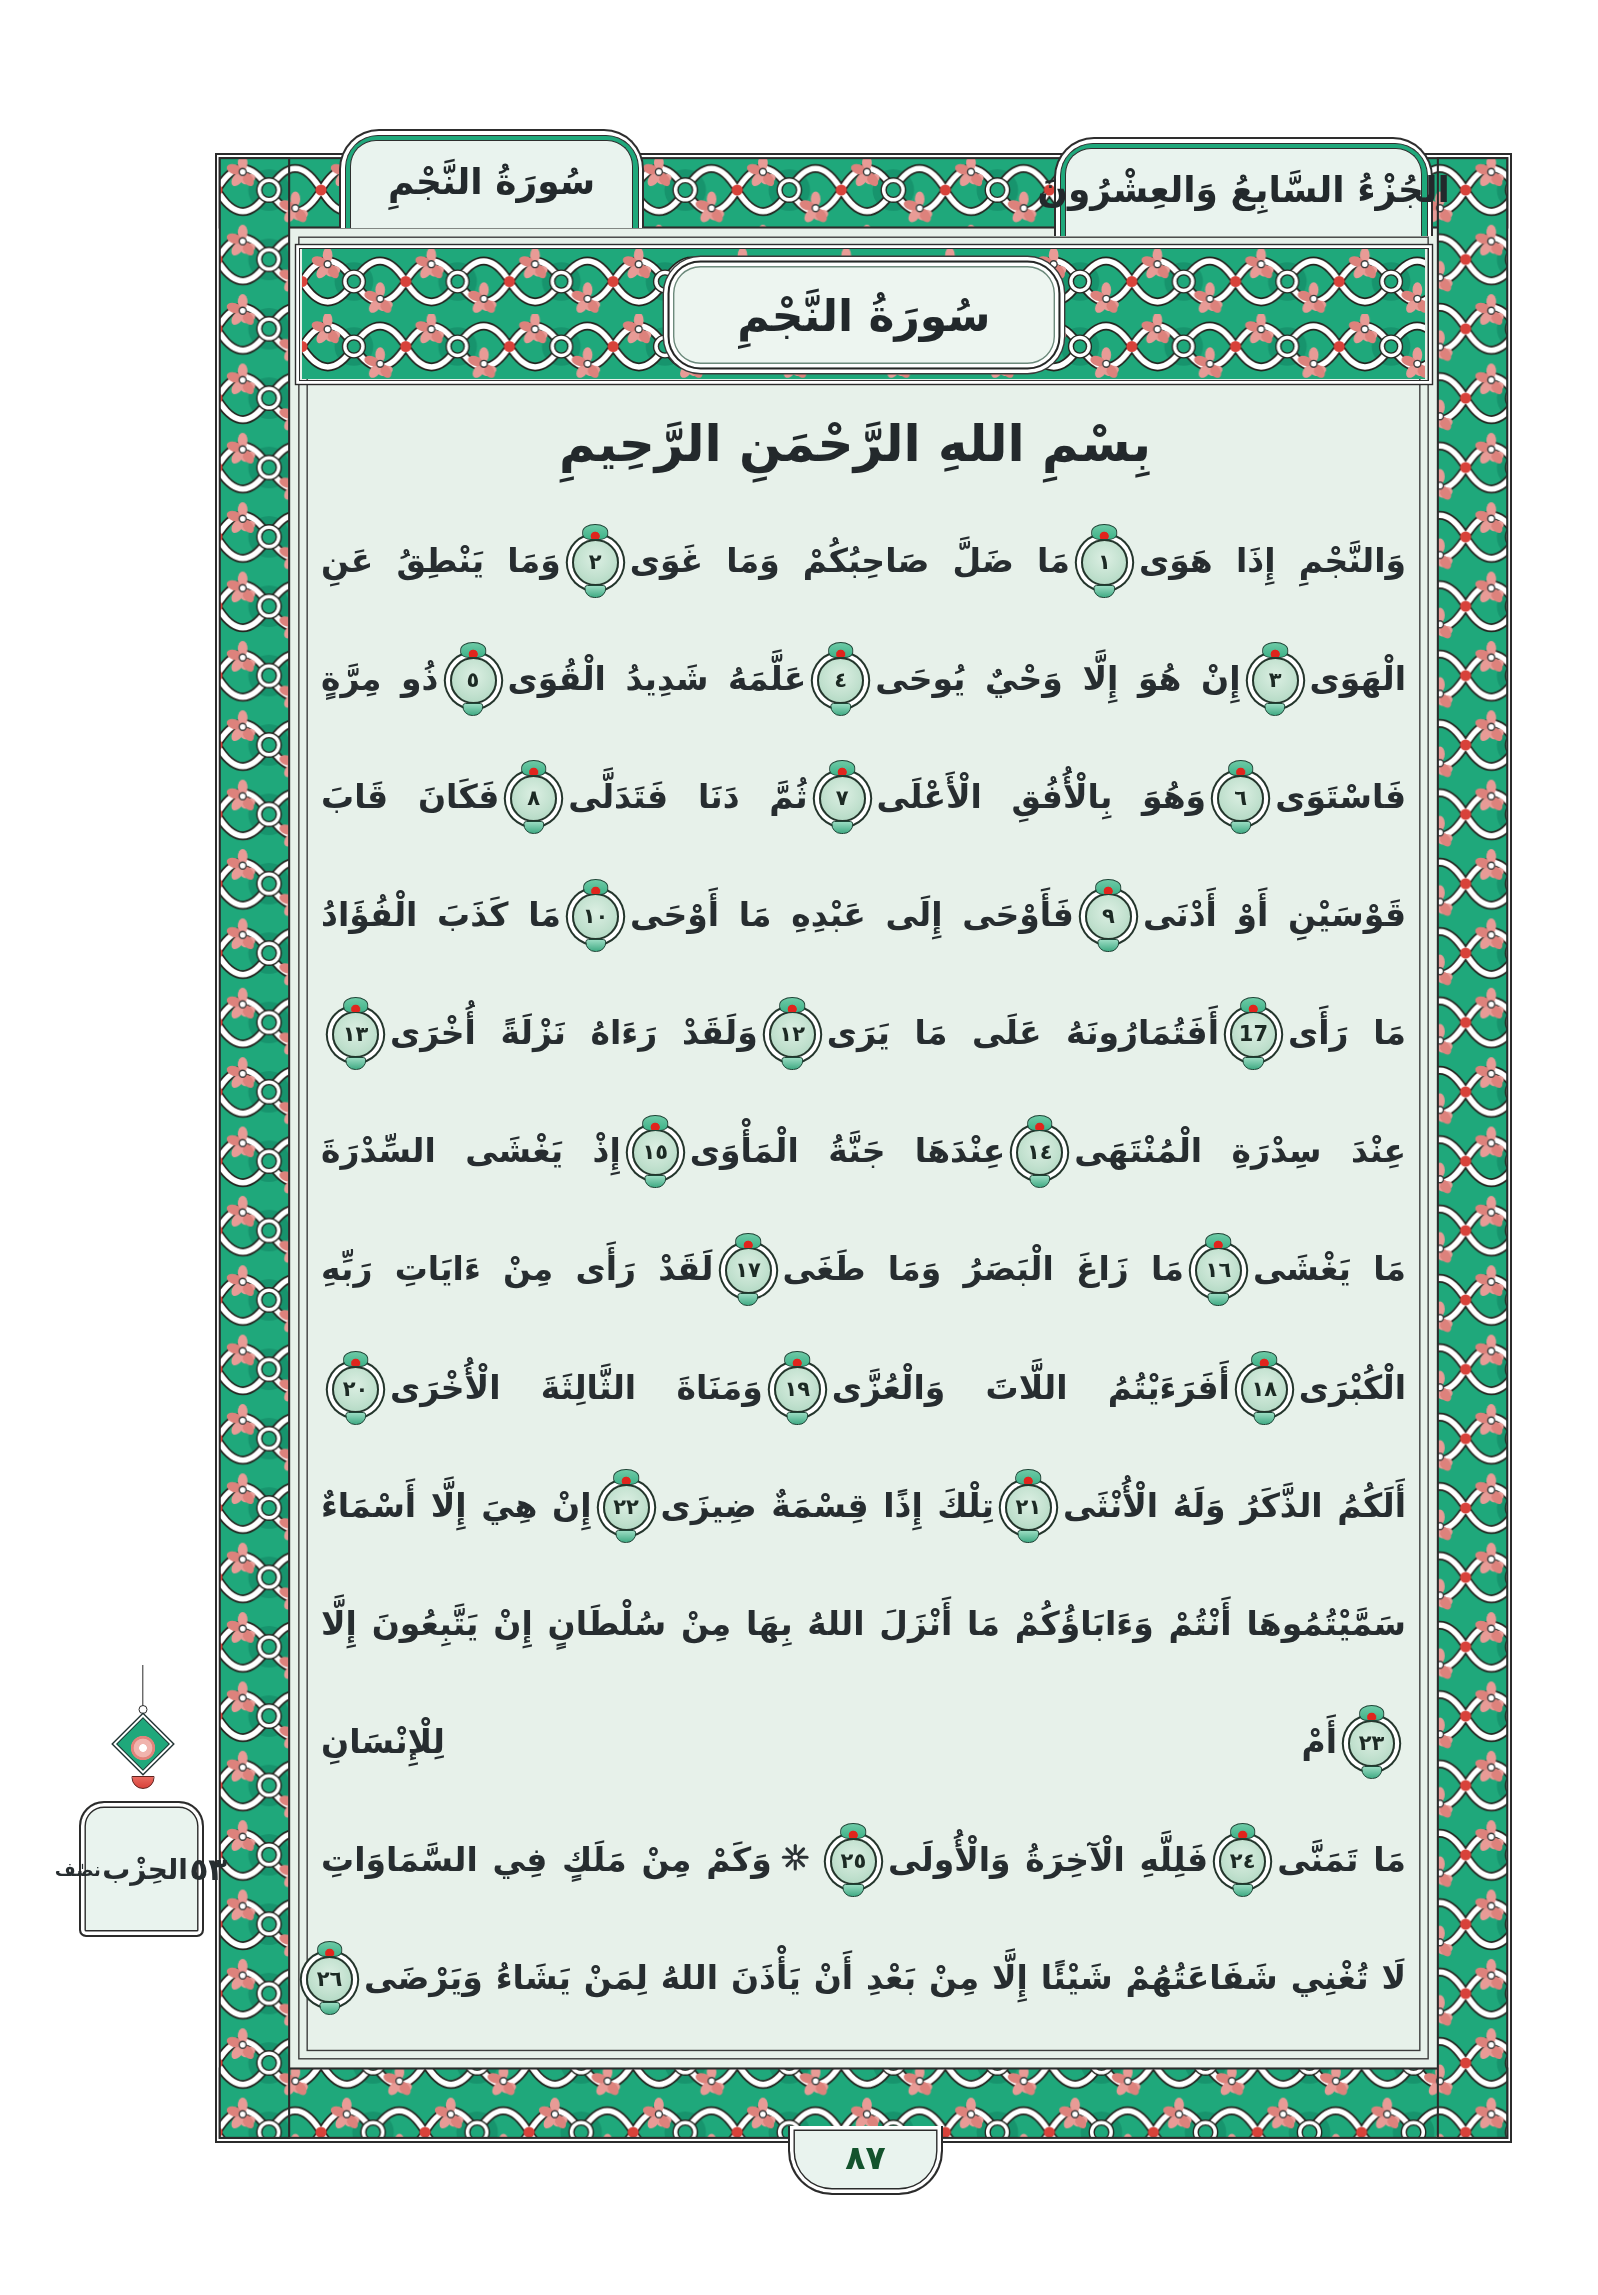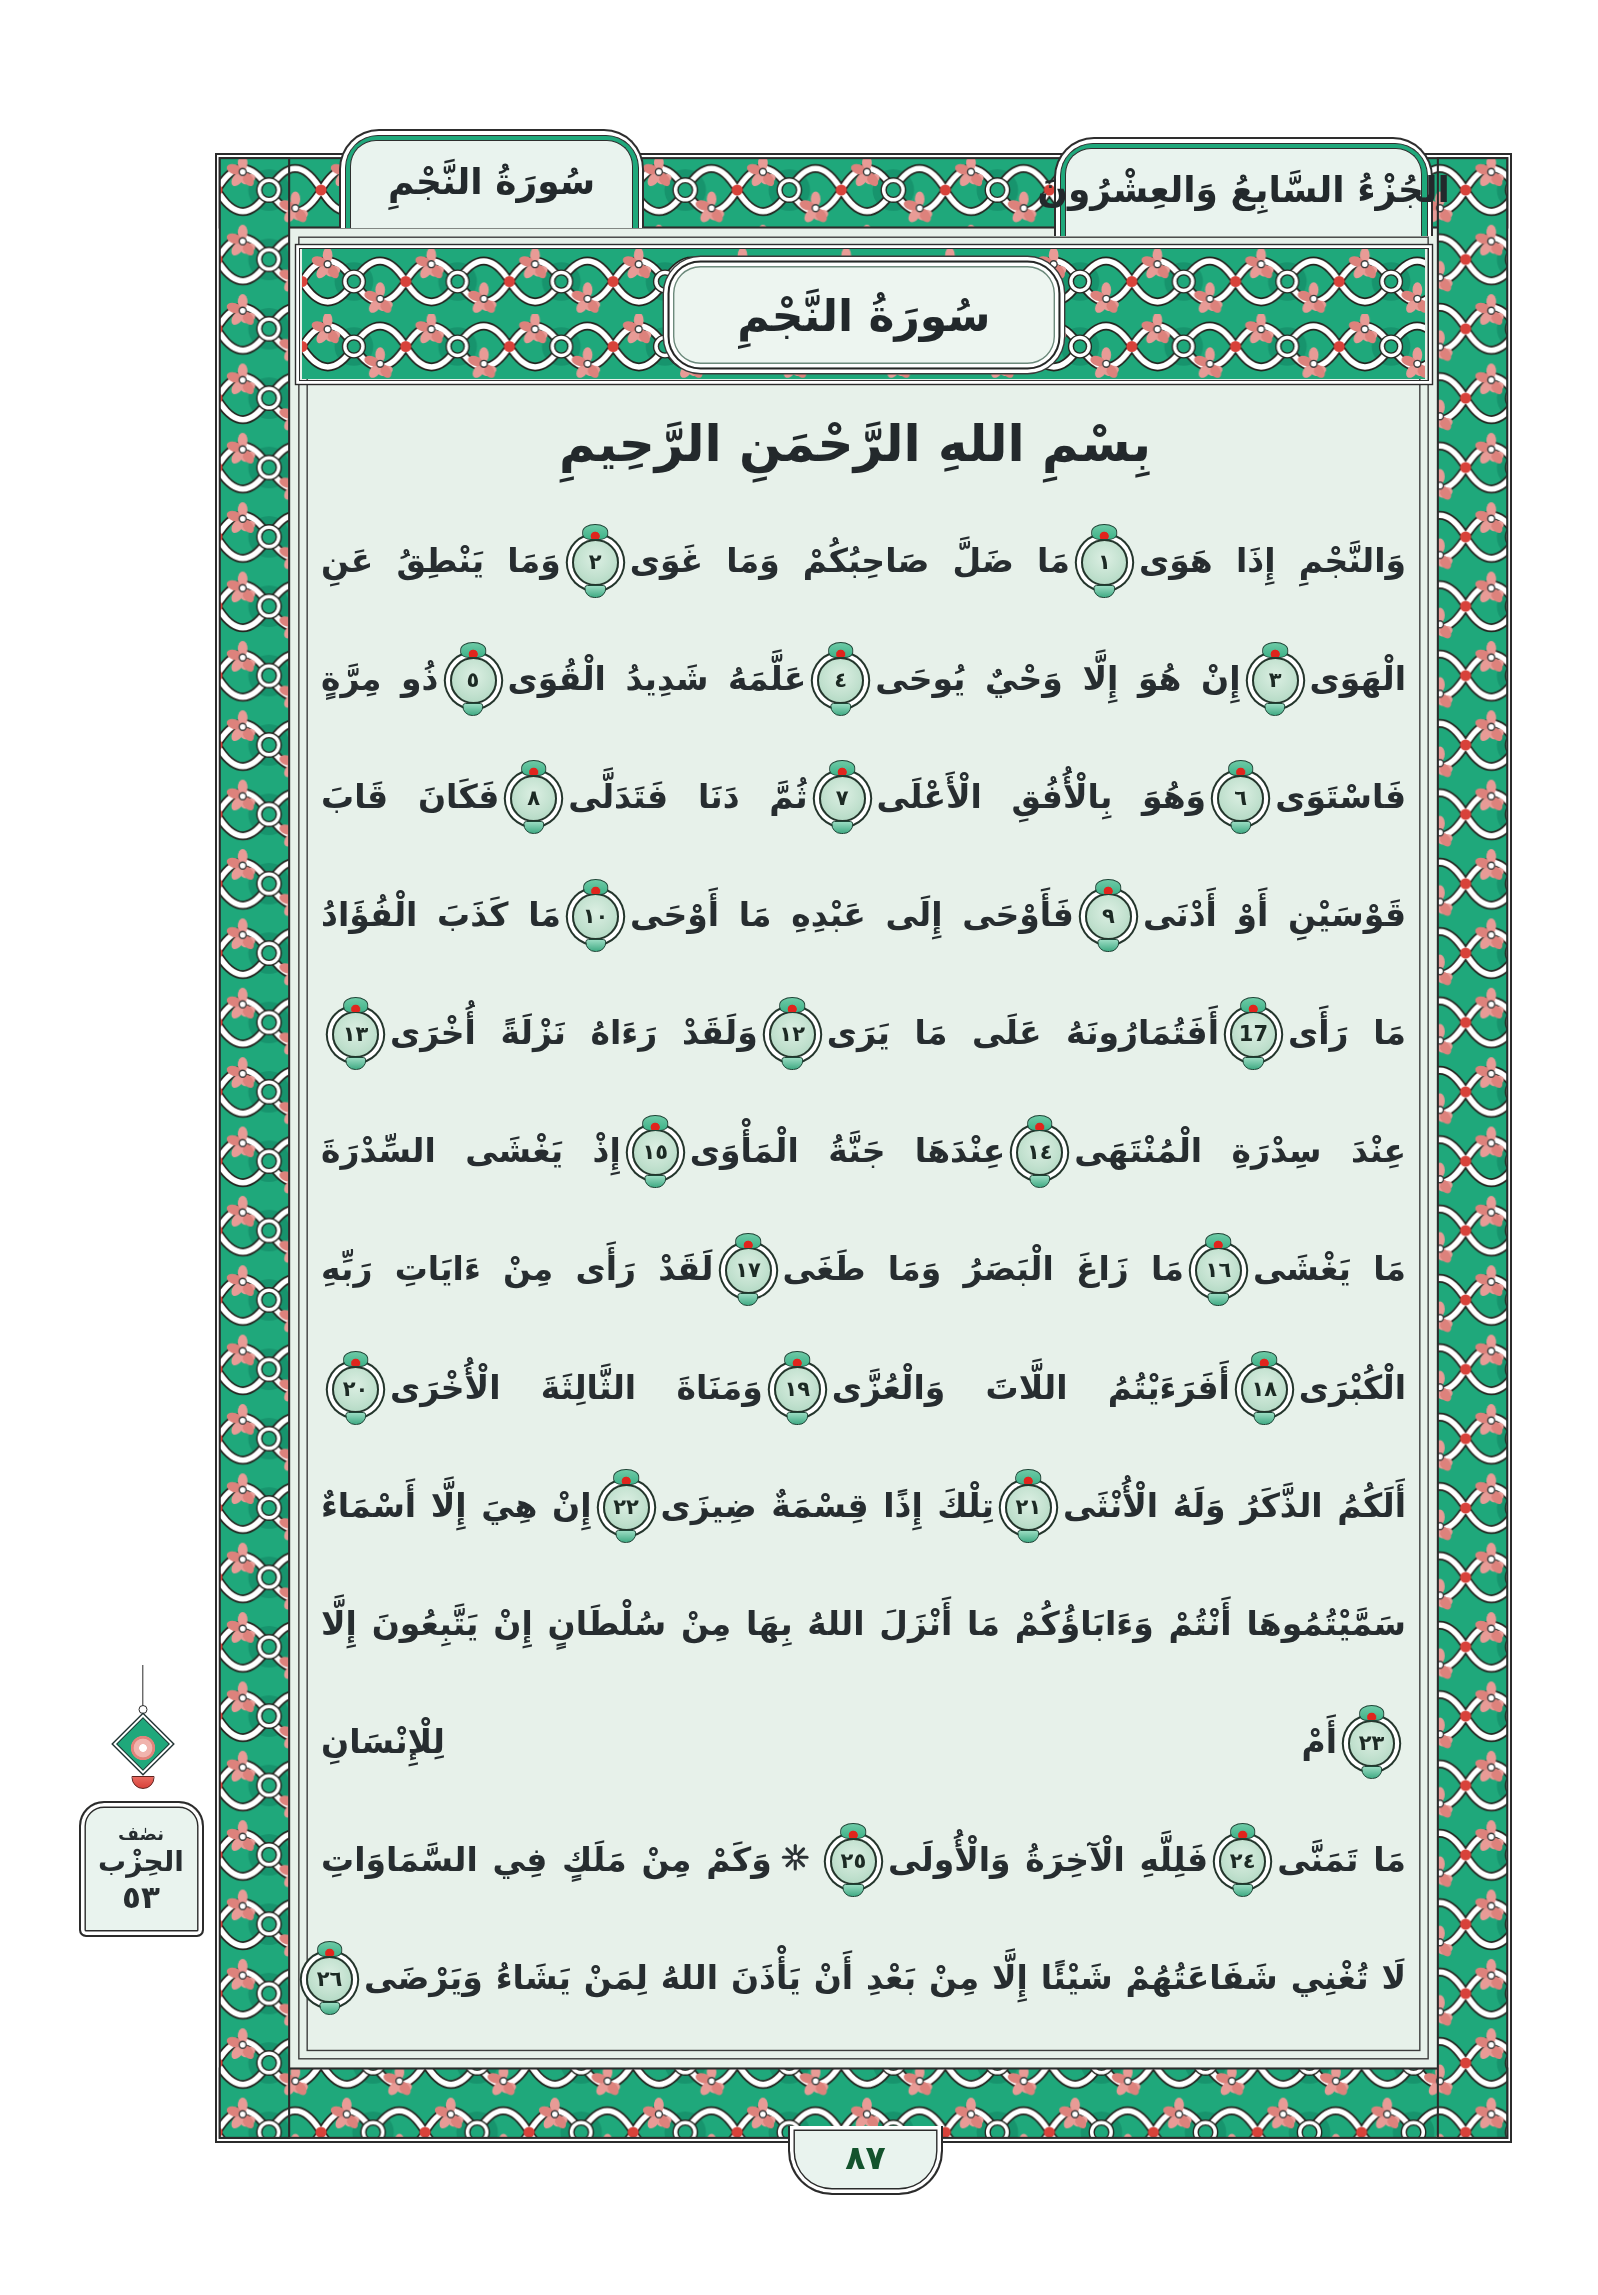--- a/index.html
+++ b/index.html
@@ -69,21 +69,21 @@
   #hizb-diamond{position:absolute;left:50%;top:60px;width:36px;height:36px;background:#1fa87b;
              border:1.4px solid #233;box-shadow:0 0 0 2.1px #ffffff,0 0 0 3.5px #233;
              transform:translateX(-50%) rotate(45deg);}
   #hizb-flower{position:absolute;left:50%;top:69px;width:28px;height:28px;border-radius:50%;transform:translateX(-50%);
              background:radial-gradient(circle,#ffffff 0 3.5px,#f0b4ae 4.2px 9px,#e2837b 9.7px 11.8px,rgba(0,0,0,0) 12.5px);}
   #hizb-gem{position:absolute;left:50%;top:111px;width:21px;height:11px;transform:translateX(-50%);
              background:linear-gradient(#e96a60,#d8423a);border:0.7px solid #5e221e;border-radius:0 0 21px 21px;}
   #hizb-cartouche{position:absolute;left:12.5px;top:136px;width:125px;height:136px;background:#e9f3ee;
              border:2.1px solid #2b2b2b;border-radius:25px 25px 7px 7px;box-sizing:border-box;
              box-shadow:inset 0 0 0 3.5px #ffffff,inset 0 0 0 4.9px #2b2b2b;
-             display:flex;flex-direction:column;align-items:center;justify-content:center;gap:1.4px;}
+             display:flex;flex-direction:row;align-items:center;justify-content:center;gap:1.4px;}
   #hizb-cartouche .s1{font-size:18px;font-weight:bold;direction:rtl;}
   #hizb-cartouche .s2{font-size:28px;font-weight:bold;direction:rtl;}
   #hizb-cartouche .s3{font-size:31px;font-weight:bold;}
 
   
   #page-number-tab{position:absolute;left:788px;top:2126px;width:155px;height:69px;z-index:5;
              background:#e9f3ee;border:2.1px solid #2b2b2b;border-top:none;border-radius:0 0 44px 44px;
              box-sizing:border-box;box-shadow:inset 0 0 0 3.5px #ffffff,inset 0 0 0 4.9px #2b2b2b;
              display:flex;align-items:center;justify-content:center;}
   #page-number-tab .pn{font-size:33px;font-weight:bold;color:#14532d;padding-bottom:4.2px;}

